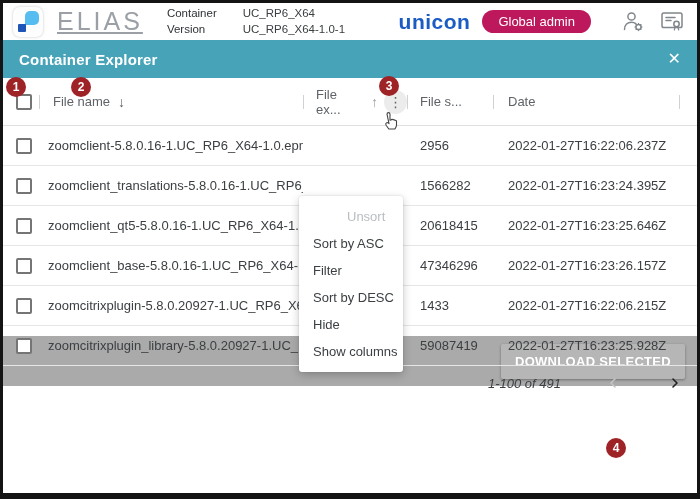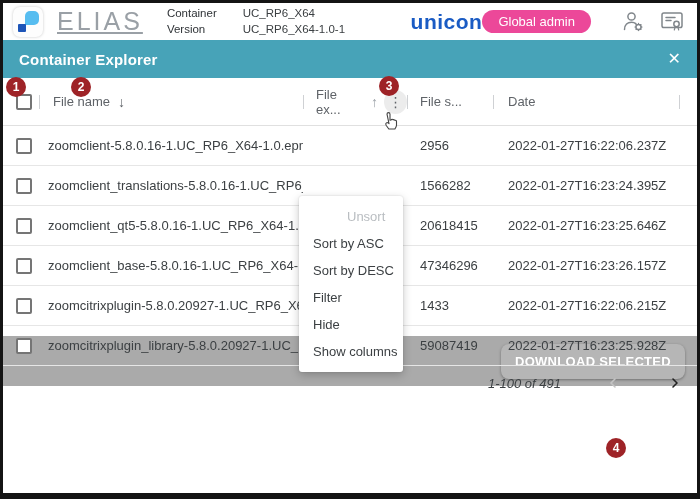--- a/index.html
+++ b/index.html
@@ -19,22 +19,22 @@
   .logo-tile .lb-light { position:absolute; right:4px; top:4px; width:14px; height:14px;
                background:#57bdf0; border-radius:5px 5px 5px 0; }
   .logo-tile .lb-dark { position:absolute; left:5px; bottom:5px; width:8px; height:8px;
                background:#1d55b8; border-radius:1px; }
   .elias-text { margin-left:14px; font-size:25px; color:#9aa0a6; letter-spacing:3px; font-weight:400;text-decoration:underline; }
   .cv-block { margin-left:24px; display:grid; grid-template-columns:auto auto; column-gap:26px;
               row-gap:2px; font-size:11.5px; color:#2f3337; line-height:1.15; }
   .cv-block .lbl { color:#2f3337; }
   .cv-block .val { color:#3c4043; }
   .spacer { flex:1; }
-  .brand { font-size:21px; font-weight:bold; color:#1a5bc4; letter-spacing:.5px; }
-  .pill { background:#ec4899; color:#fff; font-size:13px; padding:4px 16px; border-radius:14px;
+  .brand { font-size:21px; font-weight:bold; color:#1a5bc4; letter-spacing:.5px; margin-right:12px; }
+  .pill { background:#be185d; color:#fff; font-size:13px; padding:4px 16px; border-radius:14px;
           margin-right:18px; white-space:nowrap; }
   .hdr-icon { width:26px; height:26px; margin-left:12px; flex:0 0 auto; }
 
   
   .dialog-bar { height:38px; background:#47a3b8; color:#fff; display:flex; align-items:center;
                 padding:0 16px; }
   .dialog-title { font-size:15px; font-weight:bold; letter-spacing:.2px; }
   .dialog-close { margin-left:auto; font-size:16px; cursor:pointer; line-height:1; }
 
   
@@ -66,21 +66,21 @@
   .pagination { height:34px; display:flex; align-items:center; justify-content:flex-end;
                 font-size:13px; color:#3c4043; padding-right:14px;font-style:italic; }
   .page-chevron { width:16px; height:16px; }
   .chev-prev { margin-left:44px; }
   .chev-next { margin-left:46px; }
 
   
   .footer-bar { height:50px; background:#aaaaaa; display:flex; align-items:center;
                 justify-content:flex-end; padding-right:12px; }
   .download-btn { background:#b6b6b6; color:#fff; font-size:13px; font-weight:bold;
-                  letter-spacing:.3px; padding:10px 14px; border:none; border-radius:8px;
+                  letter-spacing:.3px; padding:10px 14px; border:none; border-radius:2px;
                   box-shadow:0 1px 3px rgba(0,0,0,.35); cursor:pointer;
                   font-family:"Liberation Sans", sans-serif; }
 
   
   .col-menu { position:absolute; left:296px; top:118px; width:104px; background:#fff;
               border-radius:3px; padding:7px 0;
               box-shadow:0 3px 10px rgba(0,0,0,.22), 0 0 2px rgba(0,0,0,.14); z-index:5; }
   .menu-item { height:27px; line-height:27px; padding-left:14px; font-size:13px; color:#3c4043;
                cursor:pointer; white-space:nowrap; }
   .menu-item.disabled { color:#b9bdc1; cursor:default;margin-left:34px; }
@@ -226,22 +226,22 @@
         <polyline points="15 18 9 12 15 6"></polyline>
       </svg>
       <svg class="page-chevron chev-next" viewBox="0 0 24 24" fill="none" stroke="#212121" stroke-width="2.4" stroke-linecap="round" stroke-linejoin="round">
         <polyline points="9 18 15 12 9 6"></polyline>
       </svg>
     </div>
 
     <div class="col-menu">
       <div class="menu-item disabled">Unsort</div>
       <div class="menu-item">Sort by ASC</div>
+      <div class="menu-item">Filter</div>
       <div class="menu-item">Sort by DESC</div>
-      <div class="menu-item">Filter</div>
       <div class="menu-item">Hide</div>
       <div class="menu-item">Show columns</div>
     </div>
 
   </div>
 
   <div class="footer-bar">
     <button class="download-btn">DOWNLOAD SELECTED</button>
   </div>
 

